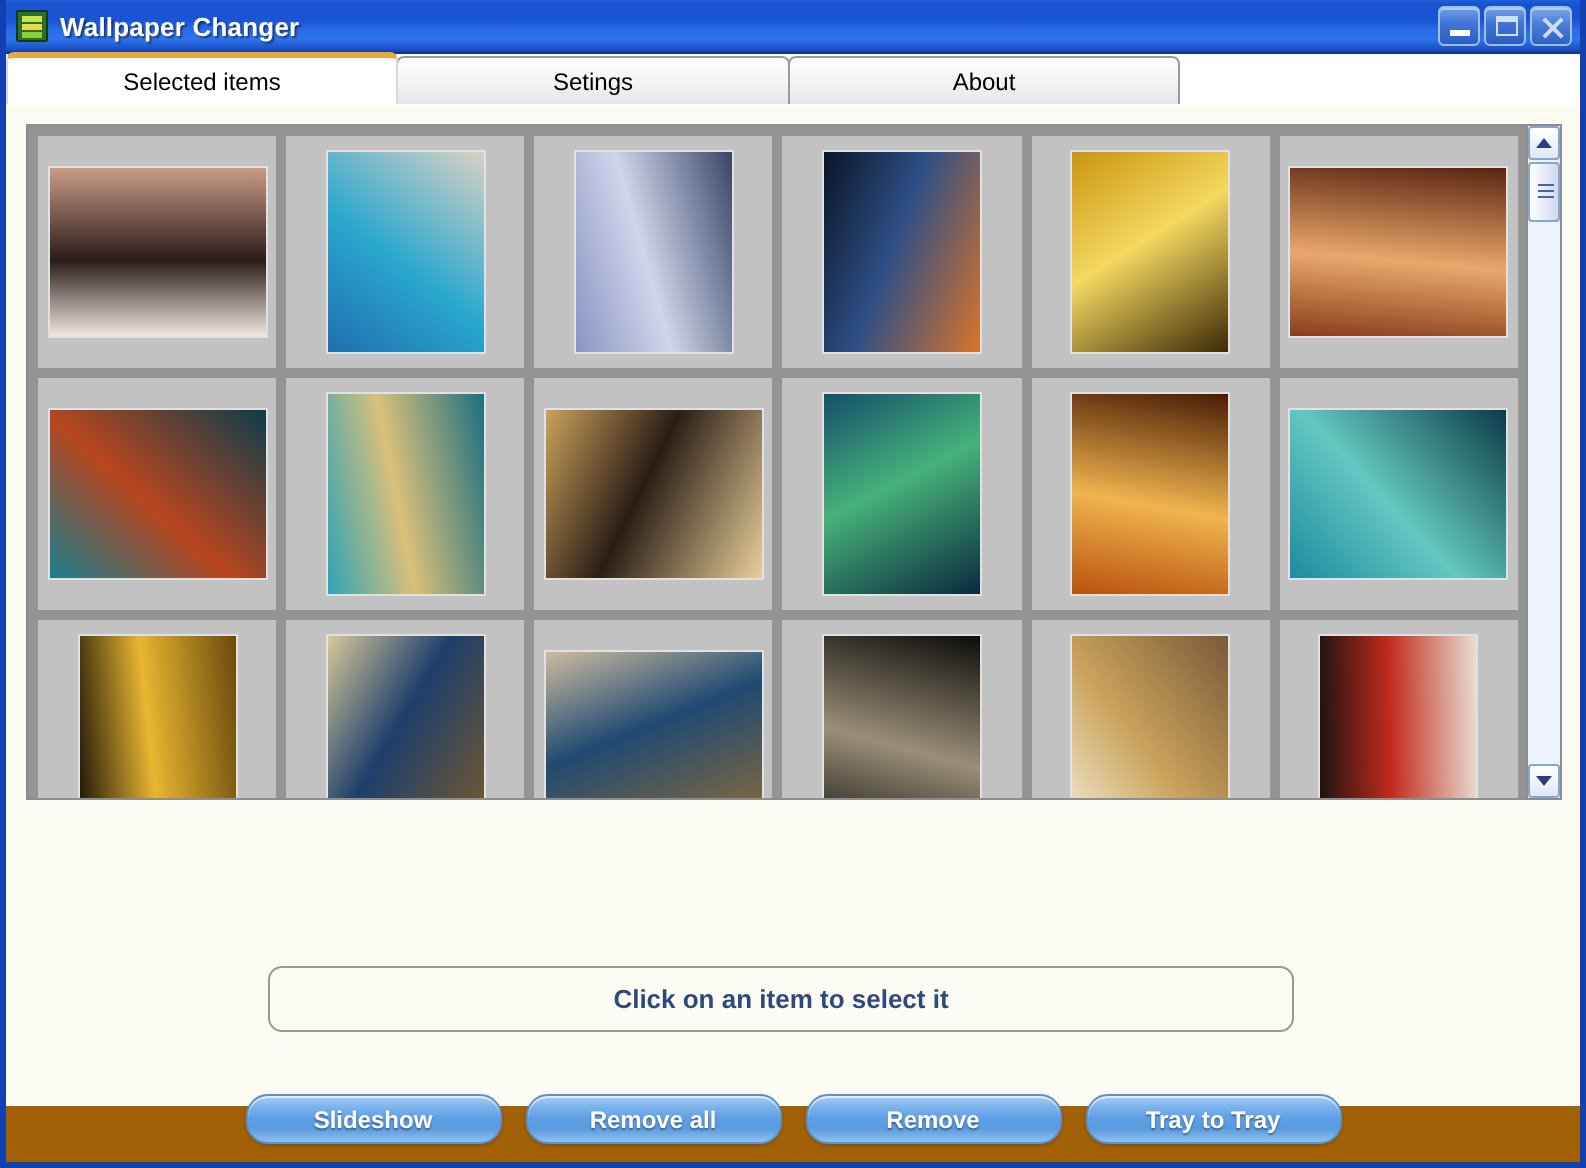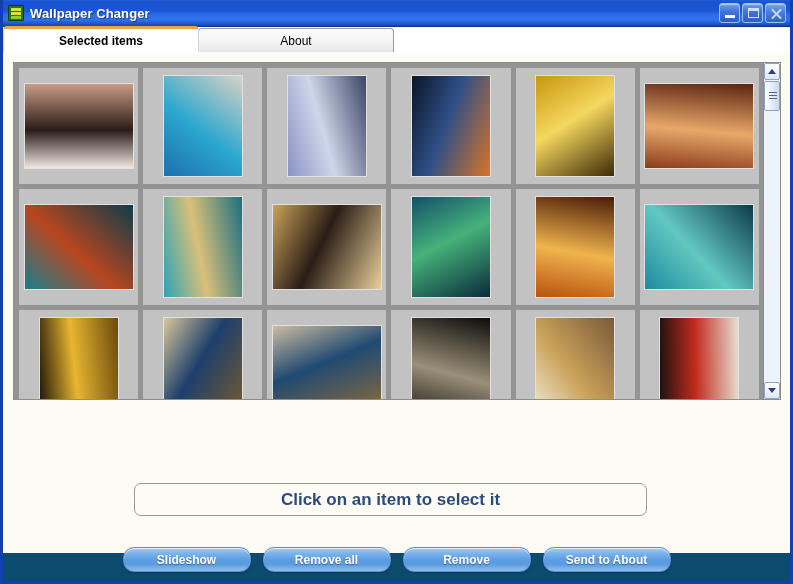--- a/index.html
+++ b/index.html
@@ -8,21 +8,21 @@
     overflow: hidden;
     font-family: "Liberation Sans", sans-serif;
     background: #fdfdf5;
   }
 
   #app {
     position: relative;
     width: 793px;
     height: 584px;
     box-sizing: border-box;
-    background: #0c4a6e;
+    background: #a16207;
     border: 3px solid #1340b0;
     border-top: none;
     overflow: hidden;
   }
 
   
   .titlebar {
     position: relative;
     height: 27px;
     background: linear-gradient(to bottom,
@@ -121,21 +121,21 @@
     border-top-left-radius: 4px;
     border-top-right-radius: 4px;
     margin-right: -1px;
     position: relative;
   }
   .tab.active {
     background: #ffffff;
     border: 1px solid #d8d8d8;
     border-top: 3px solid #e8a83c;
     border-bottom: none;
-    font-weight: bold;
+    font-weight: normal;
     height: 26px;
     z-index: 3;
   }
   .tab0 { width: 196px; }
   .tab1 { width: 196px; }
   .tab2 { width: 197px; }
   .tab3 { width: 196px; }
 
   
   .content {
@@ -246,21 +246,21 @@
     width: 513px; height: 33px;
     box-sizing: border-box;
     border: 1px solid #9a9a8a;
     border-radius: 7px;
     background: #fcfcf4;
     display: flex;
     align-items: center;
     justify-content: center;
   }
   .status-text {
-    font-size: 17px;
+    font-size: 13px;
     font-weight: bold;
     color: #2e4a7d;
   }
 
   
   .btn-row {
     position: absolute;
     left: 0; right: 0; top: 494px;
     display: flex;
     justify-content: center;
@@ -306,20 +306,21 @@
         </div>
       <div class="win-btn">
           <span class="glyph-max"></span>
         </div>
       <div class="win-btn close"><span class="glyph-close"></span></div>
     </div>
   </div>
 
   <div class="tabstrip">
     <div class="tab tab0 active">Selected items</div>
+    <div class="tab tab2">Setings</div>
     <div class="tab tab3">About</div>
   </div>
 
   <div class="content">
 
     <div class="grid-outer">
       <div class="grid-scrollarea">
         <div class="grid" id="grid">
             <div class="cell">
               <div class="thumb wide" title="portrait-of-smiling-woman">
@@ -429,17 +430,17 @@
     </div>
 
     <div class="status-box">
       <span class="status-text">Click on an item to select it</span>
     </div>
 
     <div class="btn-row">
       <div class="btn">Slideshow</div>
       <div class="btn">Remove all</div>
       <div class="btn">Remove</div>
-      <div class="btn">Send to About</div>
+      <div class="btn">Tray to Tray</div>
     </div>
 
   </div>
 </div>
 
 </body></html>

